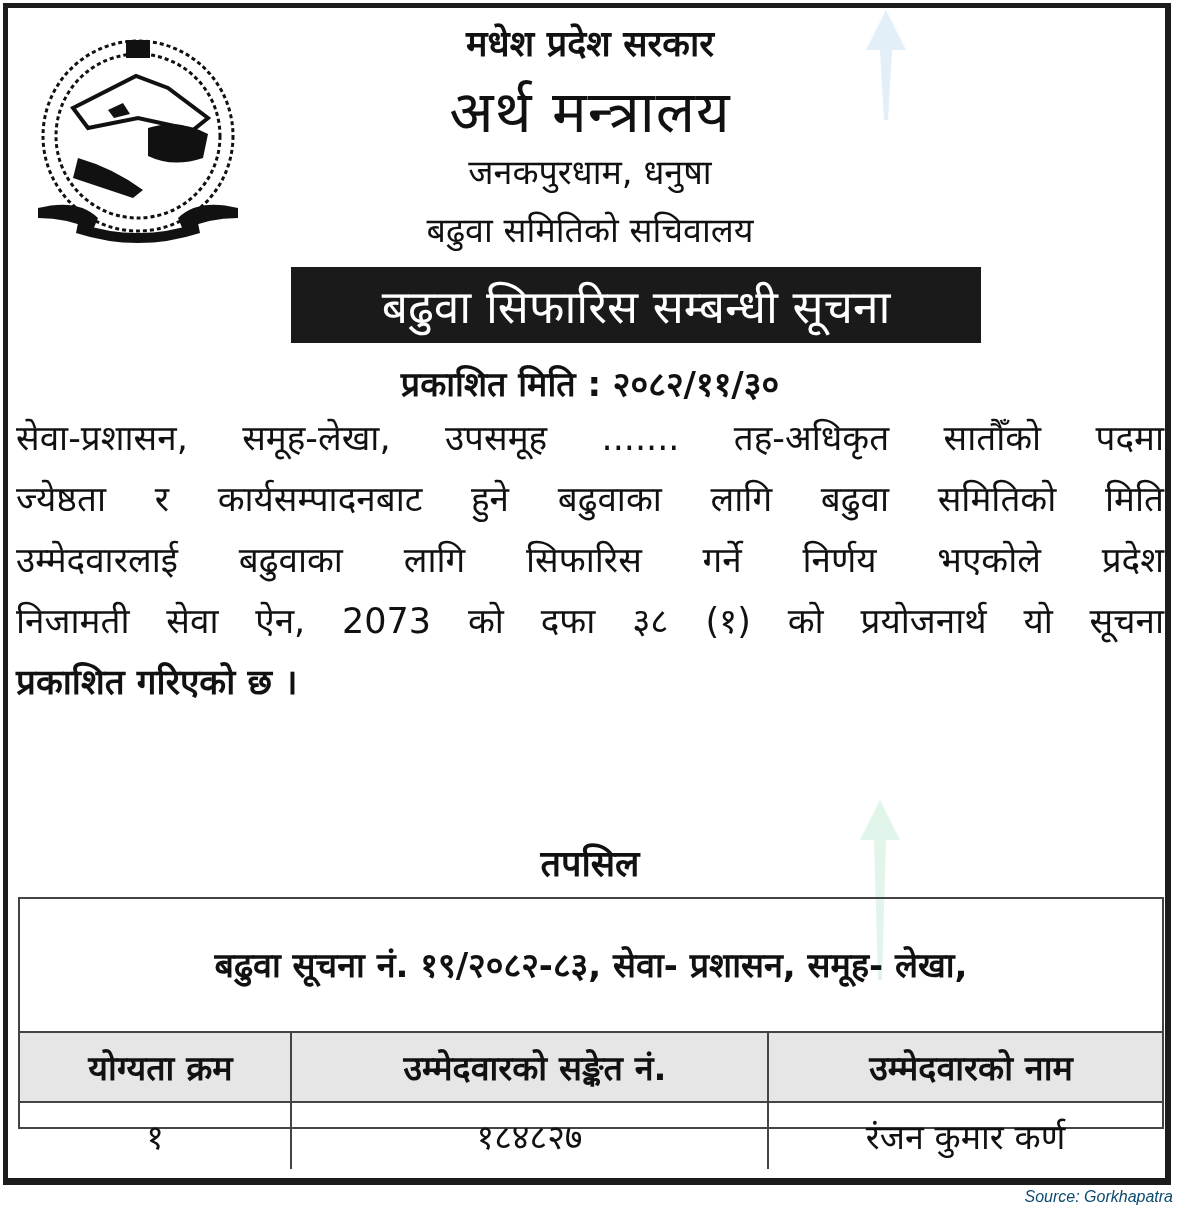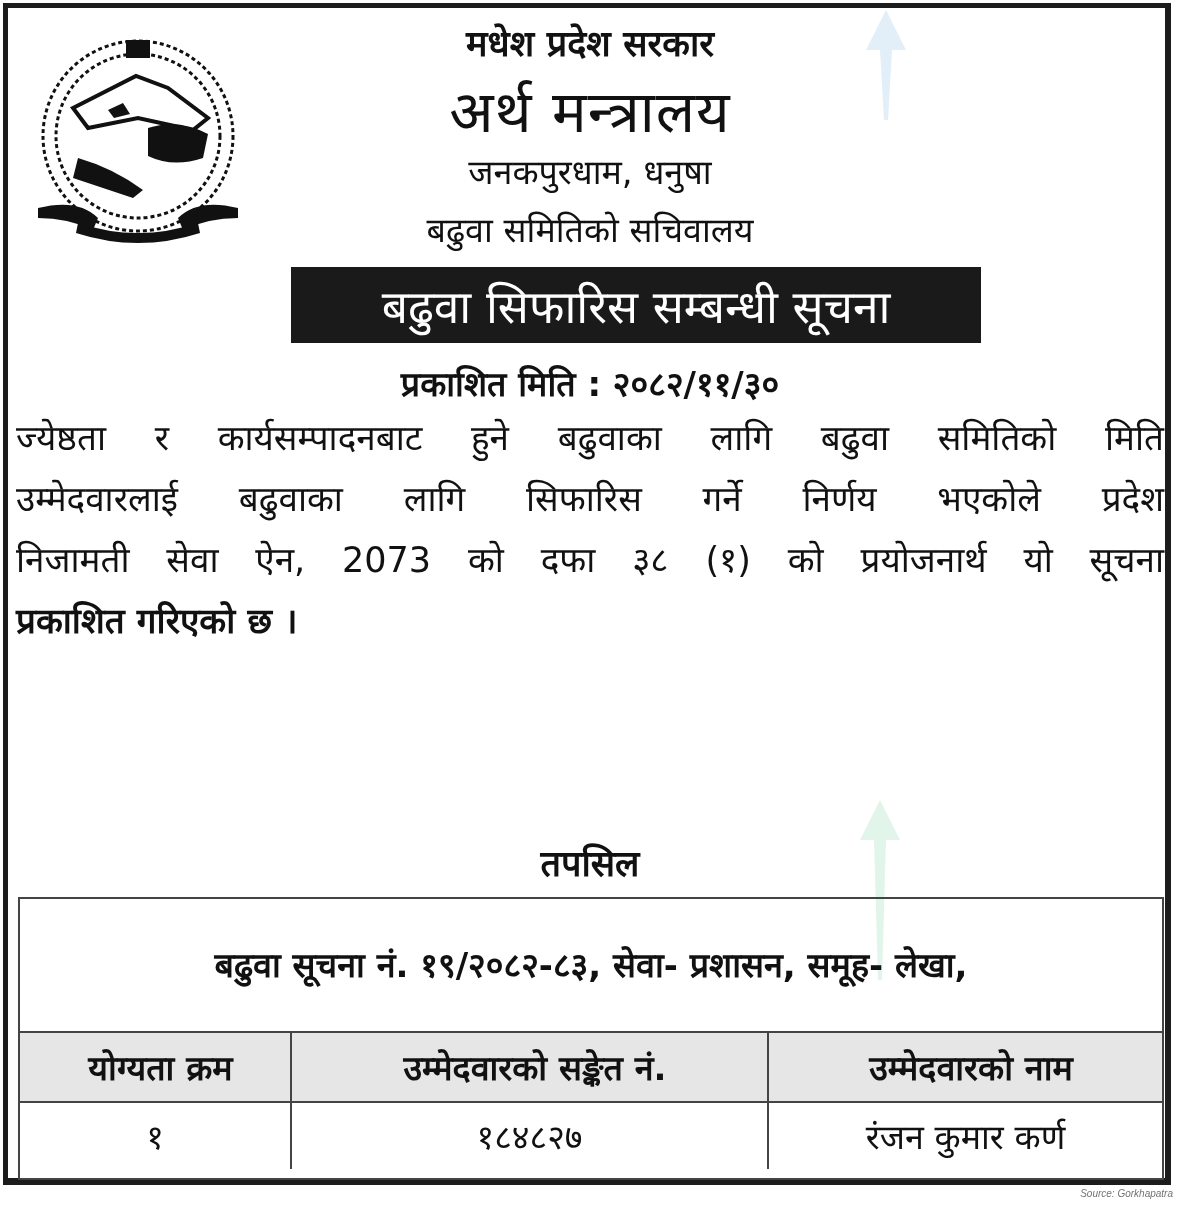--- a/index.html
+++ b/index.html
@@ -18,35 +18,35 @@
                   background: #1a1a1a; color: #fff; display: flex; align-items: center;
                   justify-content: center; font-size: 46px; white-space: nowrap; margin-left: 46px; }
     .pubdate { position: absolute; left: 240px; top: 360px; width: 700px; text-align: center;
                font-size: 34px; font-weight: bold; white-space: nowrap; }
     .body-text { position: absolute; left: 16px; top: 408px; width: 1148px; }
     .body-line { height: 61px; line-height: 61px; font-size: 35px; white-space: nowrap;
                  text-align: justify; text-align-last: justify; }
     .body-line.last { text-align-last: left; font-weight: bold; }
     .tapasil { position: absolute; left: 340px; top: 838px; width: 500px; text-align: center;
                font-size: 36px; font-weight: bold; }
-    .tbl-wrap { position: absolute; left: 18px; top: 897px; width: 1146px; height: 283px;
+    .tbl-wrap { position: absolute; left: 18px; top: 897px; width: 1146px; height: 232px;
                 border: 2px solid #444; box-sizing: border-box; }
     .tbl-title { height: 132px; display: flex; flex-direction: column; align-items: center;
                  justify-content: center; font-weight: bold; font-size: 34px; line-height: 58px;
                  white-space: nowrap; border-bottom: 2px solid #444; }
     .tbl { width: 100%; border-collapse: collapse; table-layout: fixed; }
     .tbl th, .tbl td { border: 2px solid #444; text-align: center; white-space: nowrap; }
     .tbl tr > *:first-child { border-left: none; }
     .tbl tr > *:last-child { border-right: none; }
     .tbl tr:last-child td { border-bottom: none; }
     .tbl thead tr th { border-top: none; }
     .tbl th { background: #e6e6e6; height: 66px; font-size: 34px; font-weight: bold; padding-left: 12px; }
     .tbl td { height: 64px; font-size: 34px; font-weight: normal; }
     .source { position: absolute; right: 8px; top: 1188px; font-family: "Liberation Sans", sans-serif;
-              font-style: italic; font-size: 10px; color: #737373; }
+              font-style: italic; font-size: 16px; color: #0c4a6e; }
     .wm { position: absolute; pointer-events: none; }
   </style>
 </head>
 <body>
 
 <div class="frame"></div>
 
 <svg class="wm" style="left:866px;top:10px" width="40" height="110" viewBox="0 0 40 110">
   <polygon points="20,0 40,40 26,40 22,110 18,110 14,40 0,40" fill="#cfe3f3" opacity="0.6"></polygon>
 </svg>
@@ -76,20 +76,21 @@
 <div class="hdr h-loc">जनकपुरधाम, धनुषा</div>
 <div class="hdr h-sec">बढुवा समितिको सचिवालय</div>
 
 <div class="notice-bar">
   <span>बढुवा सिफारिस सम्बन्धी सूचना</span>
 </div>
 
 <div class="pubdate">प्रकाशित मिति : २०८२/११/३०</div>
 
 <div class="body-text">
+  <div class="body-line">सेवा-प्रशासन, समूह-लेखा, उपसमूह ....... तह-अधिकृत सातौँको पदमा</div>
   <div class="body-line">ज्येष्ठता र कार्यसम्पादनबाट हुने बढुवाका लागि बढुवा समितिको मिति</div>
   <div class="body-line">उम्मेदवारलाई बढुवाका लागि सिफारिस गर्ने निर्णय भएकोले प्रदेश</div>
   <div class="body-line">निजामती सेवा ऐन, 2073 को दफा ३८ (१) को प्रयोजनार्थ यो सूचना</div>
   <div class="body-line last">प्रकाशित गरिएको छ ।</div>
 </div>
 
 <div class="tapasil">तपसिल</div>
 
 <div class="tbl-wrap">
   <div class="tbl-title">

